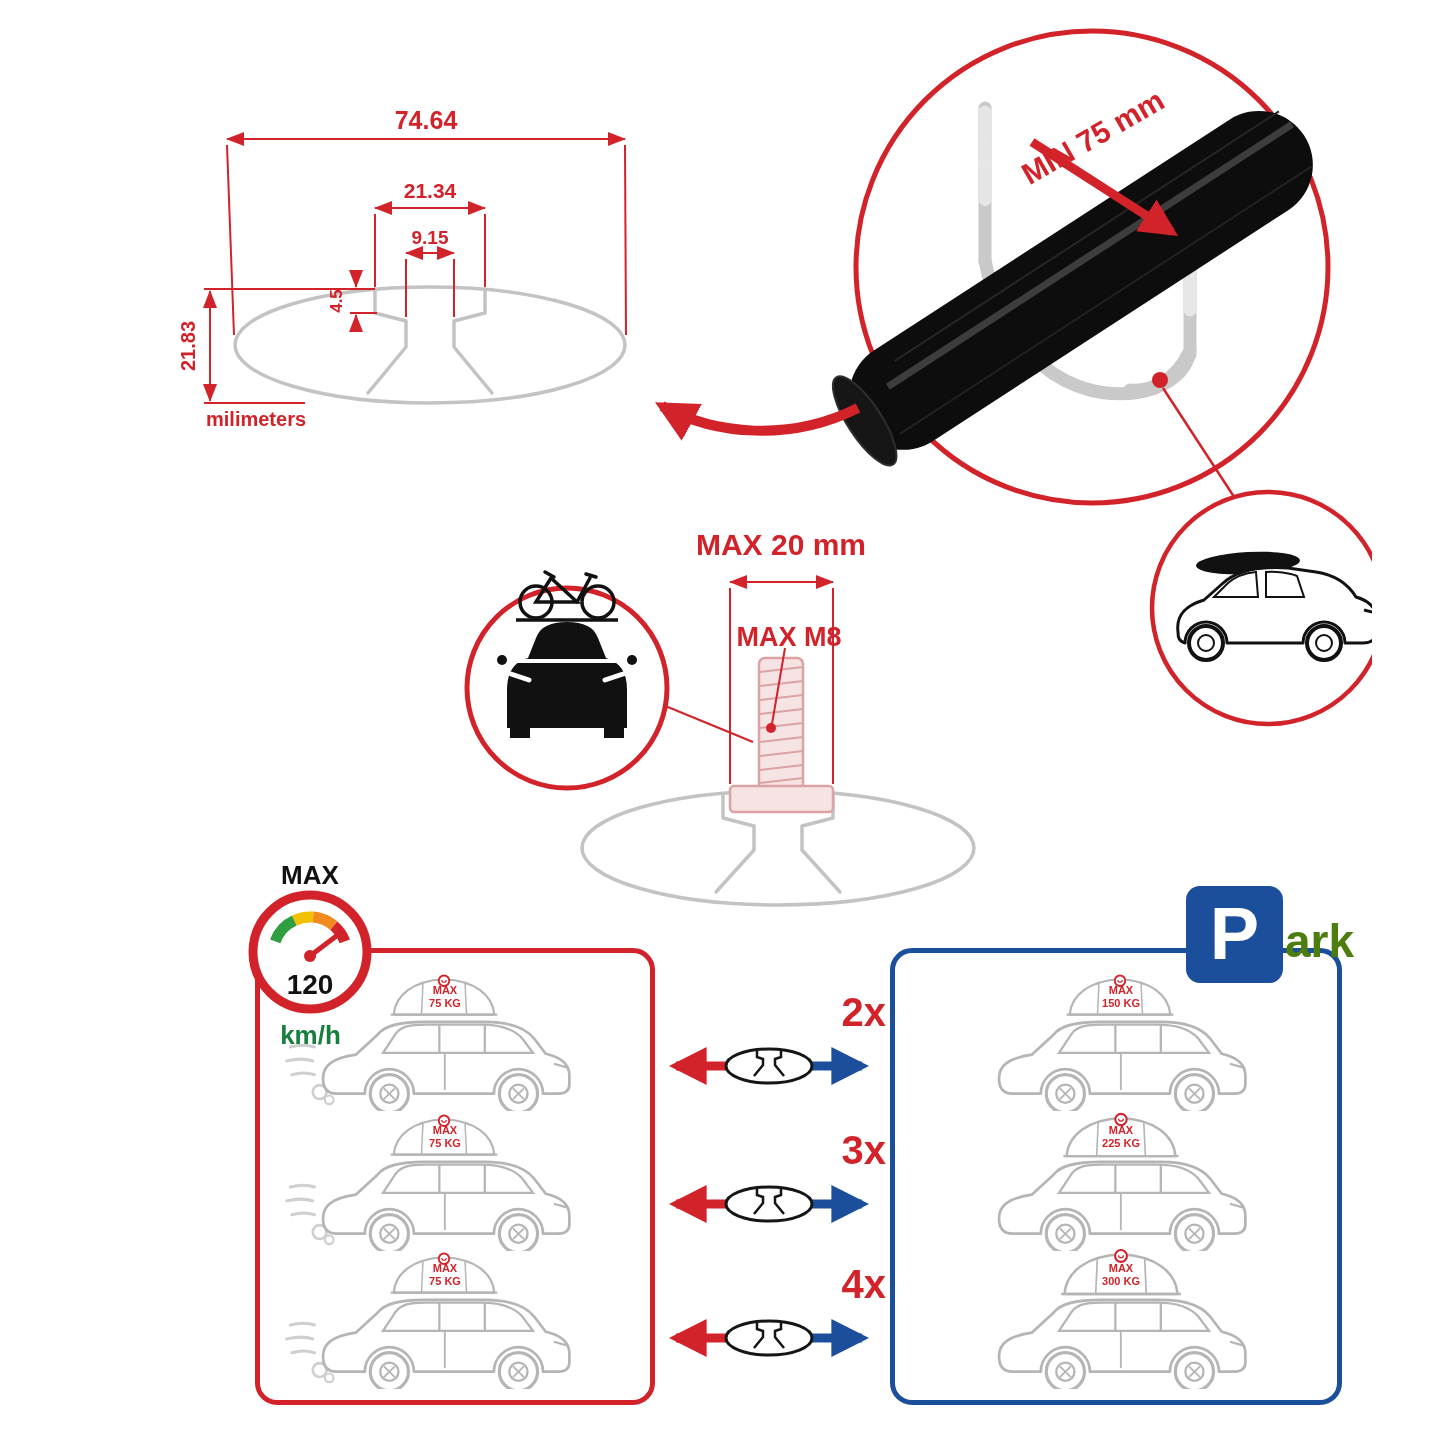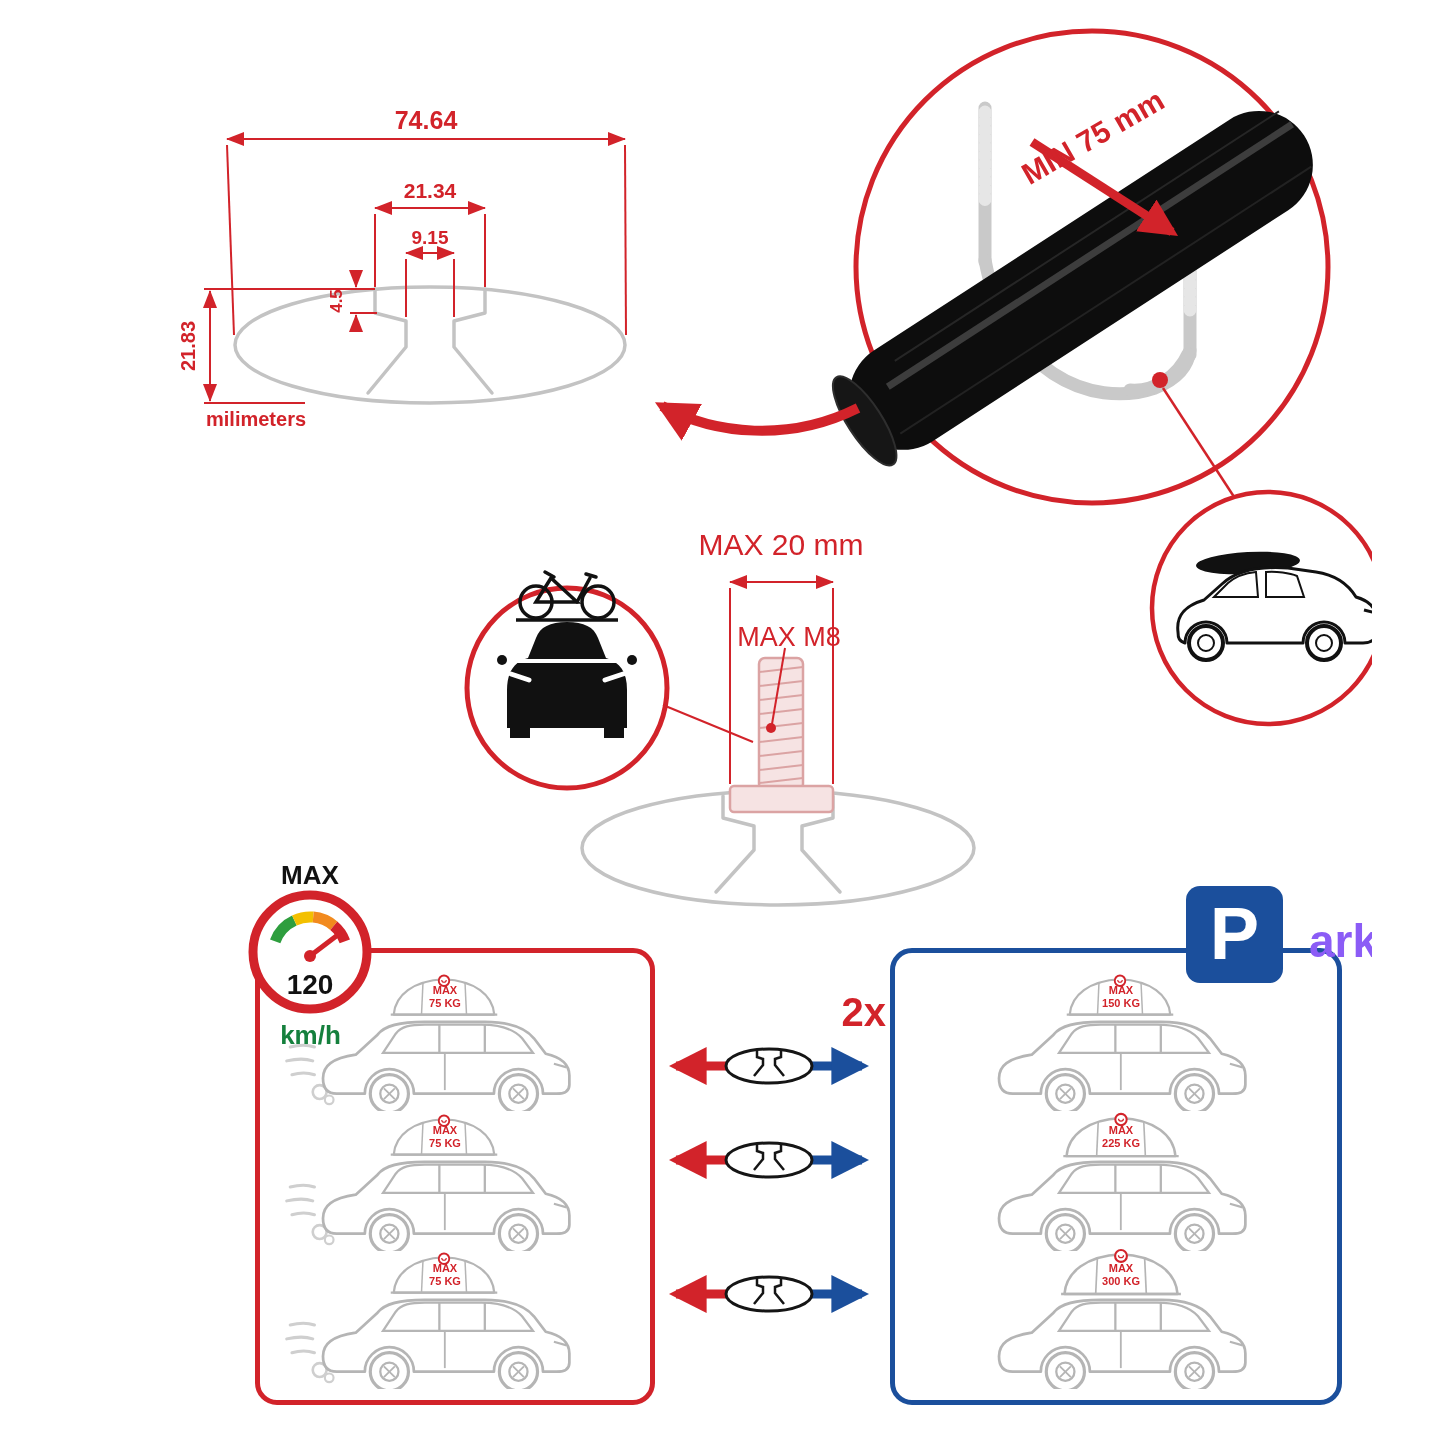--- a/index.html
+++ b/index.html
@@ -1,21 +1,21 @@
 <!DOCTYPE html>
 <html><head>
 <meta charset="utf-8">
 <style>
   html,body{margin:0;padding:0;background:#fff;}
   .canvas{position:relative;width:1372px;height:1445px;background:#fff;
           font-family:"Liberation Sans",sans-serif;overflow:hidden;}
   .abs{position:absolute;}
   svg{position:absolute;overflow:visible;}
-  .redtxt{color:#d2232a;font-weight:normal;}
-  .bluetxt{color:#8b5cf6;font-weight:bold;margin-left:24px;}
+  .redtxt{color:#d2232a;font-weight:bold;}
+  .bluetxt{color:#4d7c0f;font-weight:bold;}
   .center{text-align:center;}
   .panel{position:absolute;background:#fff;border-radius:22px;}
   .panel.red{border:5px solid #d2232a;}
   .panel.blue{border:5px solid #1b4f9c;}
   .car-row{position:absolute;width:320px;height:140px;}
   .bag-label{position:absolute;left:124px;top:13px;width:72px;text-align:center;
              color:#d2232a;font-weight:bold;font-size:11px;line-height:13px;}
   .mult-block{position:absolute;left:650px;width:236px;text-align:right;}
   .mult-label{color:#d2232a;font-weight:bold;font-size:40px;line-height:44px;}
   .mult-svg{position:relative;display:block;margin-top:4px;}
@@ -280,29 +280,31 @@
     <div class="mult-label">2x</div>
     <svg class="mult-svg" width="236" height="56" viewBox="0 0 236 56">
       <line x1="110" y1="28" x2="26" y2="28" stroke="#d2232a" stroke-width="9" marker-end="url(#mRed)"></line>
       <line x1="130" y1="28" x2="212" y2="28" stroke="#1b4f9c" stroke-width="9" marker-end="url(#mBlue)"></line>
       <ellipse cx="119" cy="28" rx="43" ry="17" fill="#fff" stroke="#151515" stroke-width="3"></ellipse>
       <path d="M107,13 L107,19 L113,21 L113,27 L104,38" fill="none" stroke="#151515" stroke-width="2.5"></path>
       <path d="M131,13 L131,19 L125,21 L125,27 L134,38" fill="none" stroke="#151515" stroke-width="2.5"></path>
     </svg>
   </div>
   <div class="mult-block" style="top:1128px;">
+    <div class="mult-label">3x</div>
     <svg class="mult-svg" width="236" height="56" viewBox="0 0 236 56">
       <line x1="110" y1="28" x2="26" y2="28" stroke="#d2232a" stroke-width="9" marker-end="url(#mRed)"></line>
       <line x1="130" y1="28" x2="212" y2="28" stroke="#1b4f9c" stroke-width="9" marker-end="url(#mBlue)"></line>
       <ellipse cx="119" cy="28" rx="43" ry="17" fill="#fff" stroke="#151515" stroke-width="3"></ellipse>
       <path d="M107,13 L107,19 L113,21 L113,27 L104,38" fill="none" stroke="#151515" stroke-width="2.5"></path>
       <path d="M131,13 L131,19 L125,21 L125,27 L134,38" fill="none" stroke="#151515" stroke-width="2.5"></path>
     </svg>
   </div>
   <div class="mult-block" style="top:1262px;">
+    <div class="mult-label">4x</div>
     <svg class="mult-svg" width="236" height="56" viewBox="0 0 236 56">
       <line x1="110" y1="28" x2="26" y2="28" stroke="#d2232a" stroke-width="9" marker-end="url(#mRed)"></line>
       <line x1="130" y1="28" x2="212" y2="28" stroke="#1b4f9c" stroke-width="9" marker-end="url(#mBlue)"></line>
       <ellipse cx="119" cy="28" rx="43" ry="17" fill="#fff" stroke="#151515" stroke-width="3"></ellipse>
       <path d="M107,13 L107,19 L113,21 L113,27 L104,38" fill="none" stroke="#151515" stroke-width="2.5"></path>
       <path d="M131,13 L131,19 L125,21 L125,27 L134,38" fill="none" stroke="#151515" stroke-width="2.5"></path>
     </svg>
   </div>
 
 </div>

